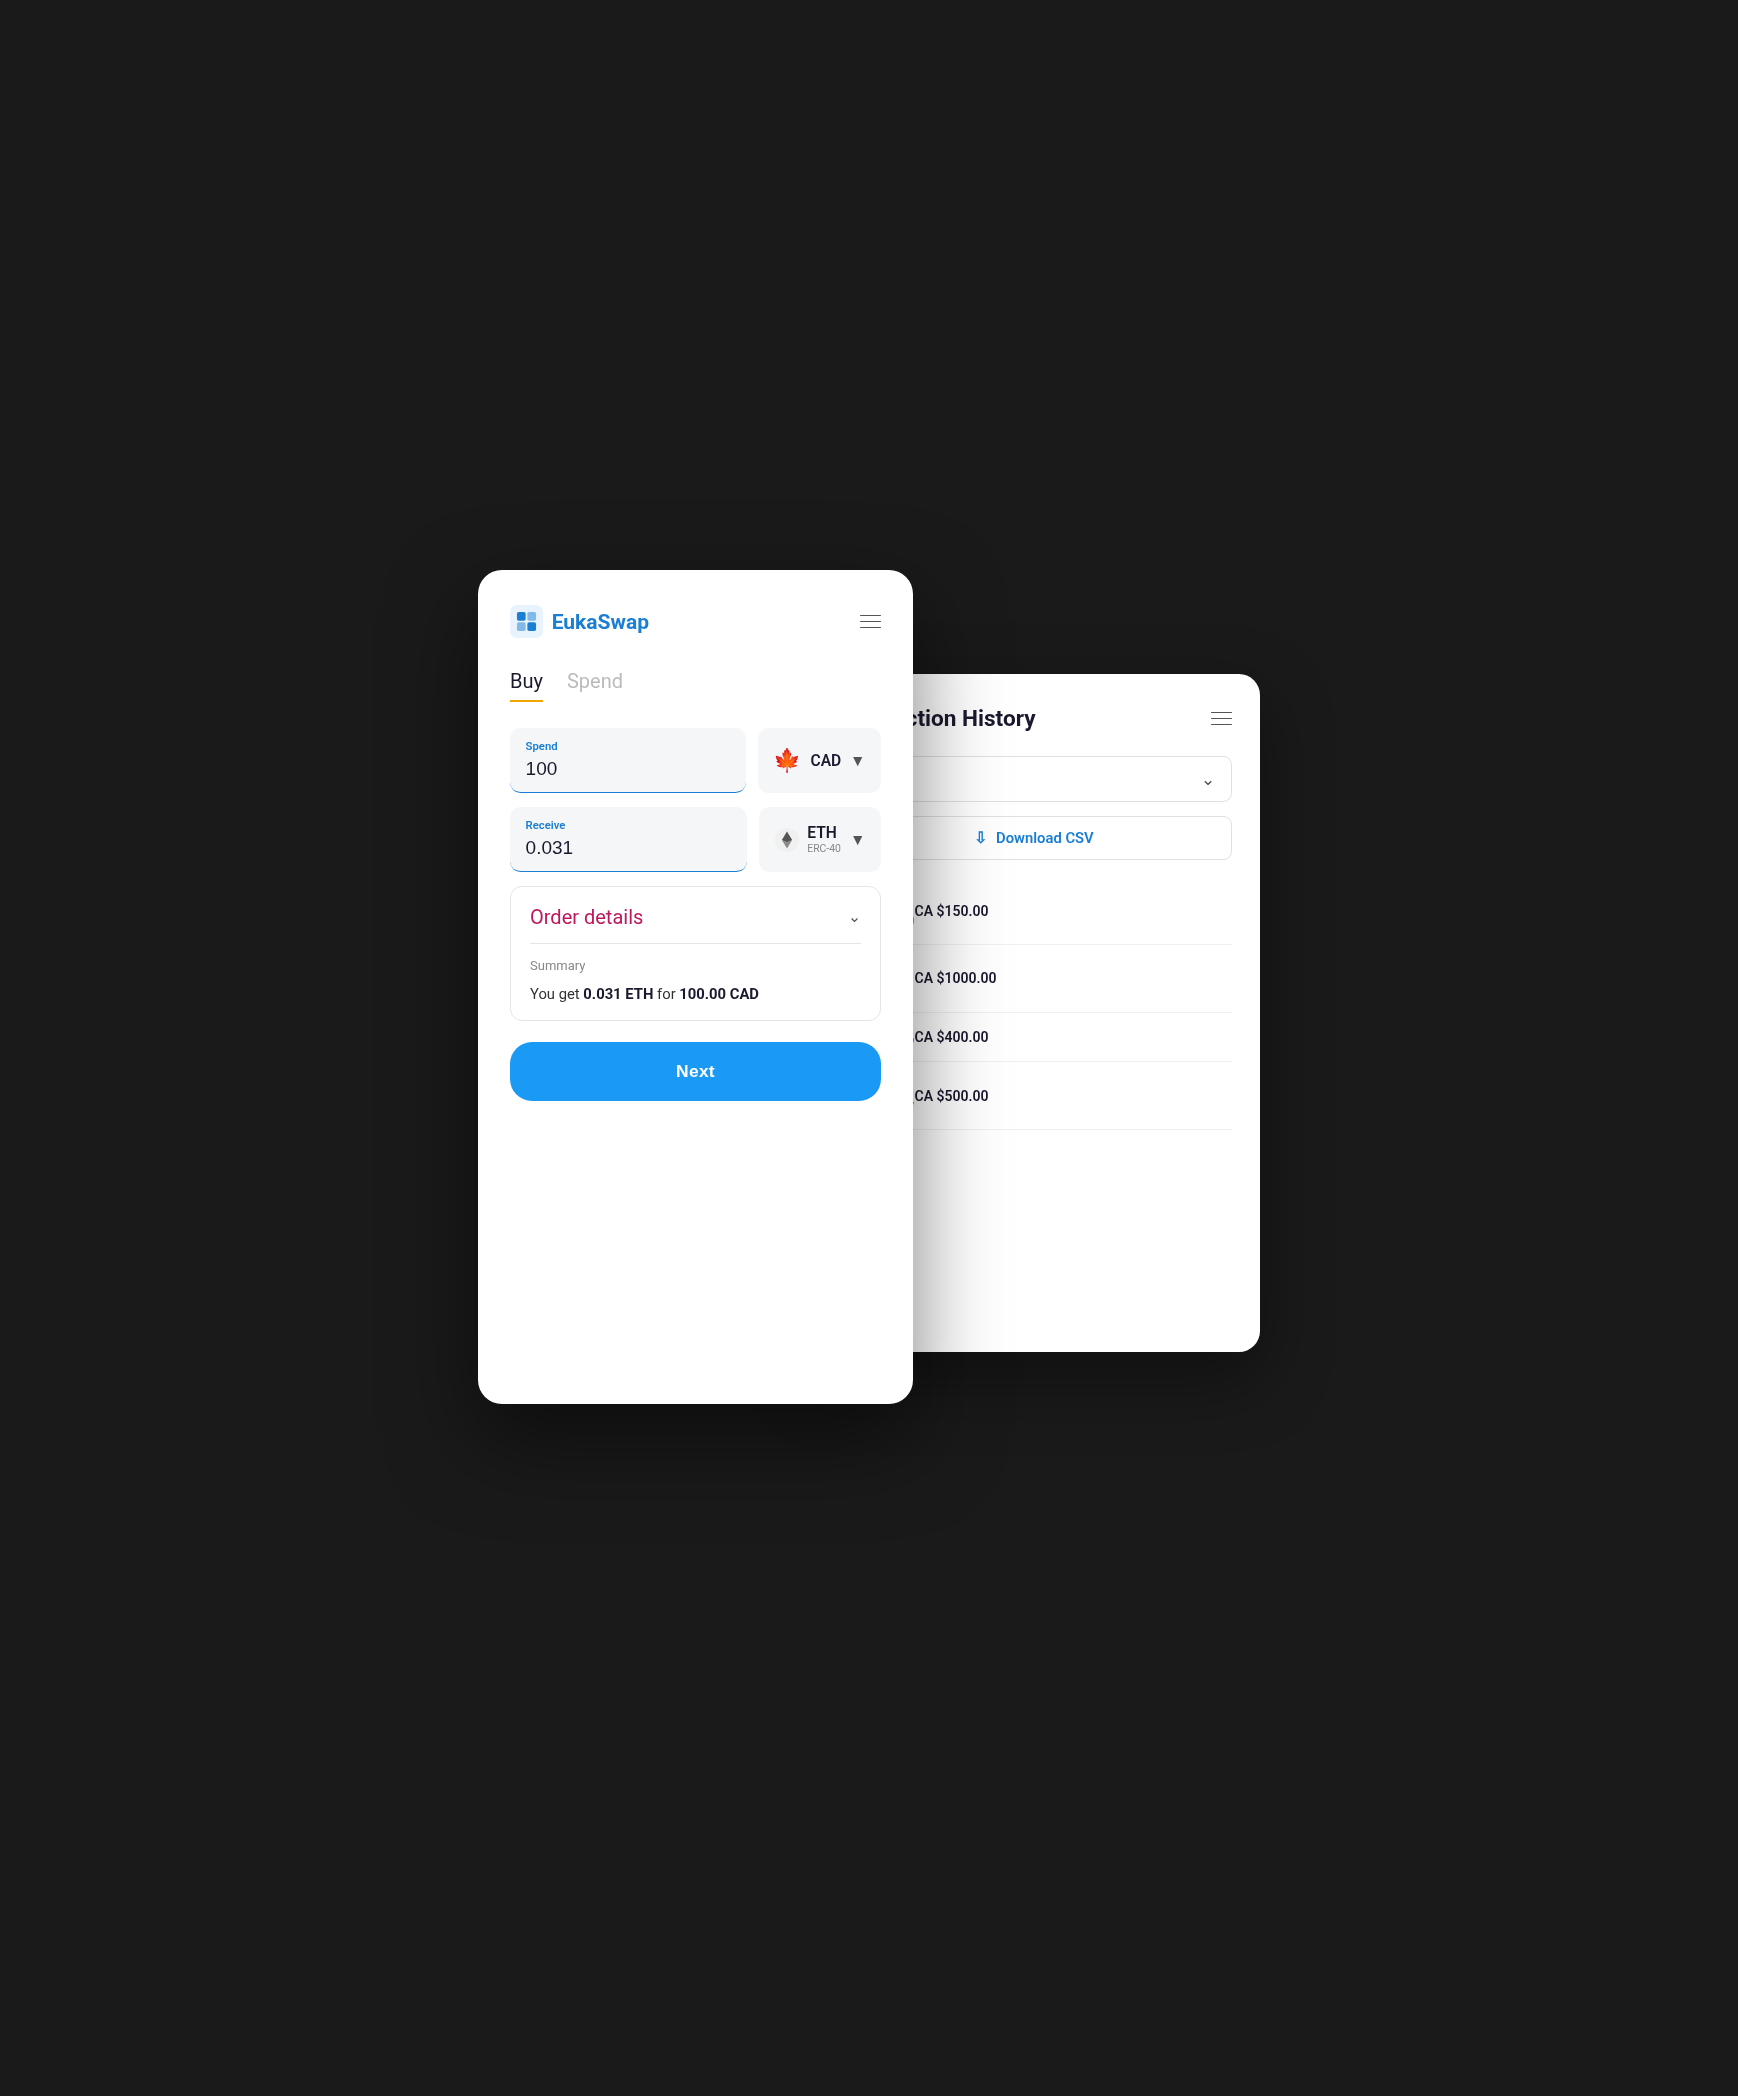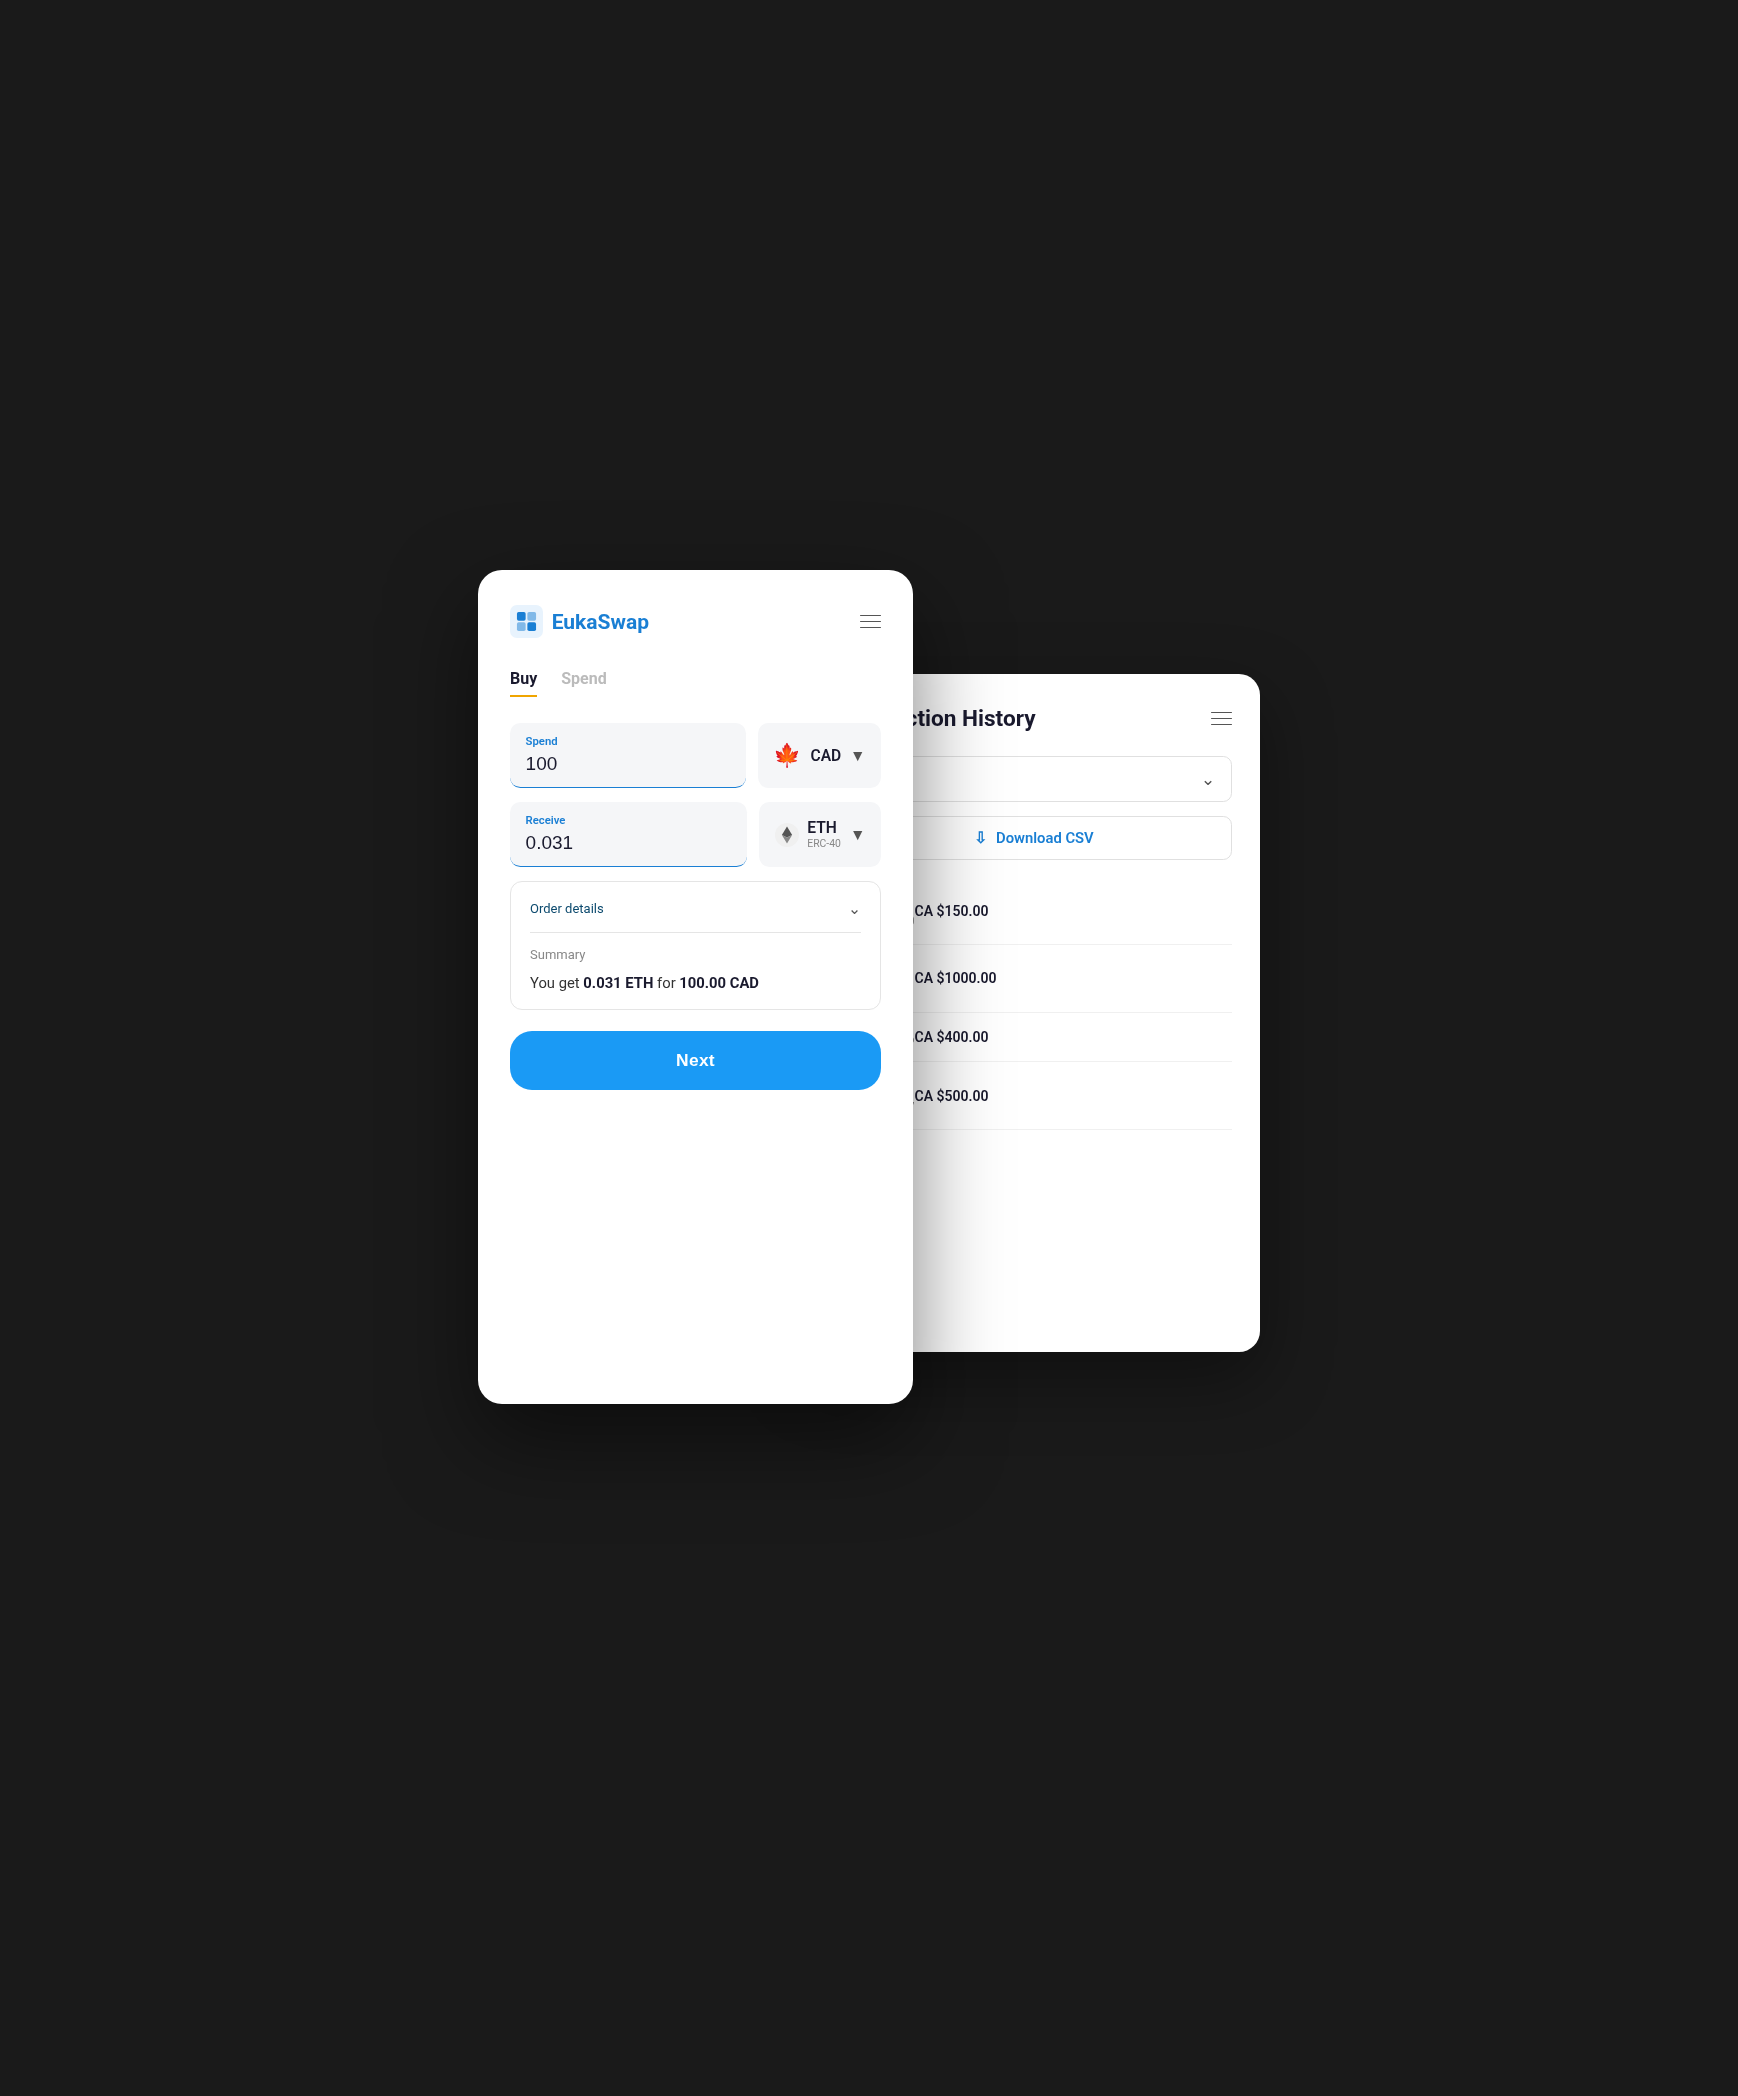--- a/index.html
+++ b/index.html
@@ -169,22 +169,22 @@
       font-weight: 700;
       color: #1a7fd4;
     }
 
     .tabs {
       display: flex;
       gap: 24px;
       margin-bottom: 26px;
     }
     .tab {
-      font-size: 16px;
-      font-weight: 700;
+      font-size: 20px;
+      font-weight: 400;
       color: #bbb;
       cursor: pointer;
       padding-bottom: 7px;
       border-bottom: 2.6px solid transparent;
     }
     .tab.active {
       color: #1a1a2e;
       border-bottom: 2.6px solid #f0a500;
     }
 
@@ -268,22 +268,22 @@
 
     .order-details-header {
       display: flex;
       align-items: center;
       justify-content: space-between;
       padding-bottom: 14px;
       border-bottom: 0.9px solid #e5e5e5;
       cursor: pointer;
     }
     .order-details-label {
-      font-size: 13px;
-      color: #0c4a6e;
+      font-size: 20px;
+      color: #be185d;
     }
 
     .summary-section {
       padding-top: 14px;
     }
     .summary-label {
       font-size: 13px;
       color: #888;
       margin-bottom: 12px;
     }

